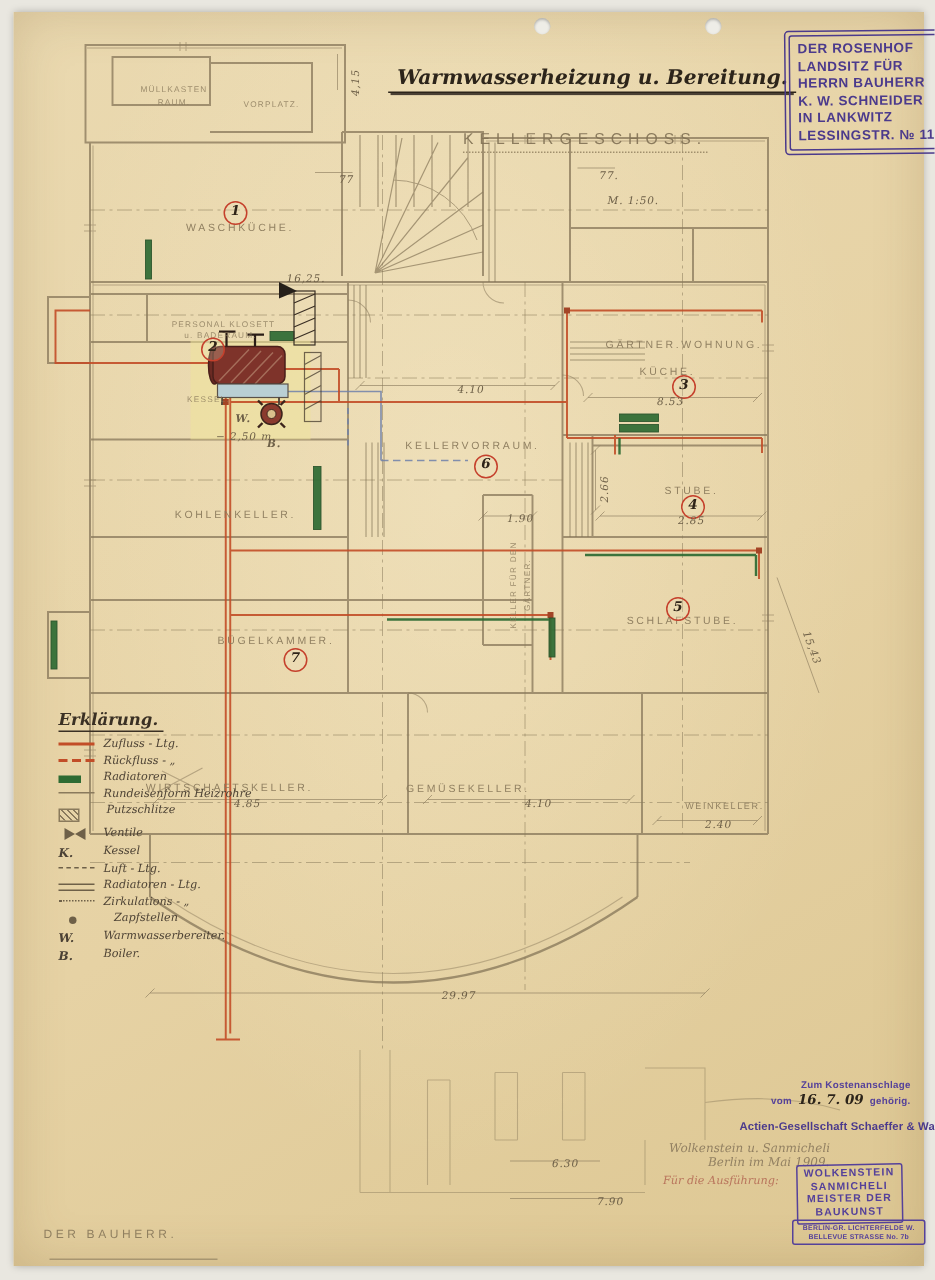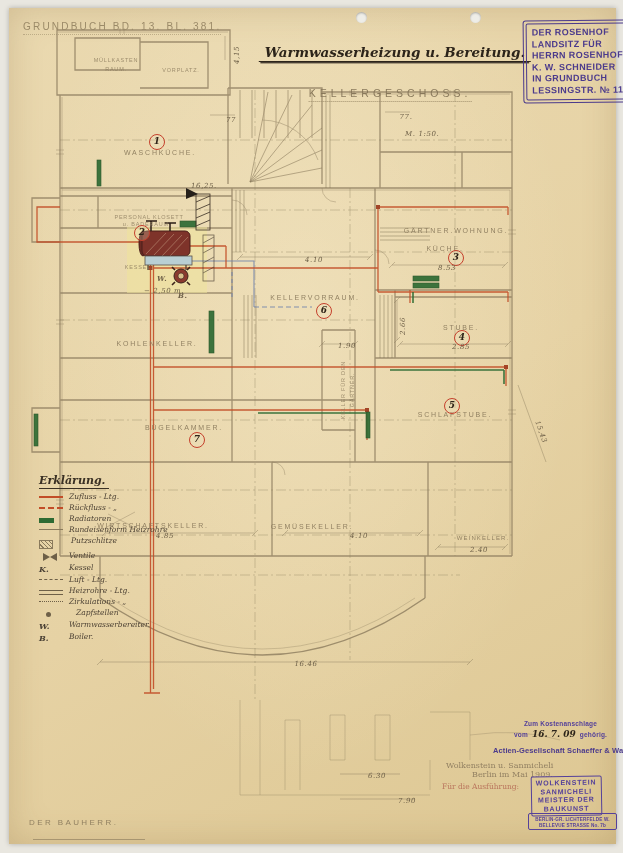--- a/index.html
+++ b/index.html
@@ -12,21 +12,21 @@
          box-shadow:inset 0 0 34px rgba(120,88,40,.22), 0 0 5px rgba(0,0,0,.25);}
   .abs{position:absolute;white-space:nowrap;}
   .c{transform:translateX(-50%);}
   .cc{transform:translate(-50%,-50%);}
   
   .arch{font-family:"Liberation Sans",sans-serif;font-size:7px;letter-spacing:1.8px;
         color:#8a7a5c;opacity:.92;}
   .arch.sm{font-size:6px;letter-spacing:1.1px;}
   .arch.xs{font-size:5.5px;letter-spacing:.8px;opacity:.8;}
   
-  .hand{font-family:"DejaVu Serif",serif;color:#3a3024;}
+  .hand{font-family:"DejaVu Serif",serif;font-style:italic;color:#3a3024;}
   .dim{font-family:"DejaVu Serif",serif;font-style:italic;font-size:7px;
        color:#6e6048;letter-spacing:.6px;}
   .title-script{font-family:"DejaVu Serif",serif;font-style:italic;font-weight:bold;
        font-size:13.5px;color:#2c241a;border-bottom:1.4px solid #2c241a;
        box-shadow:0 3px 0 -1.6px #4a4034;padding:0 6px 1px 6px;}
   .floor-label{font-size:10.5px;letter-spacing:4px;color:#837356;
        border-bottom:1px dotted #9b8a68;padding-bottom:2px;}
   .grundbuch{font-size:10px;letter-spacing:2.2px;color:#9b8a68;
        border-bottom:1px dotted rgba(155,138,104,.55);padding-bottom:2px;}
   
@@ -210,21 +210,20 @@
       <rect x="196" y="194" width="14" height="36"></rect>
       <path d="M196,202 L210,196 M196,210 L210,204 M196,218 L210,212 M196,226 L210,220"></path>
       <polygon points="186,188 198,194 186,199" fill="#26201a" stroke="none"></polygon>
       <g opacity=".7">
         <rect x="203" y="235" width="11" height="46"></rect>
         <path d="M203,243 L214,237 M203,253 L214,247 M203,263 L214,257 M203,273 L214,267"></path>
       </g>
     </g>
   </svg>
 
-  <div class="abs grundbuch" style="left:14px;top:13px">GRUNDBUCH BD. 13. BL. 381.</div>
 
   <div class="abs c title-script" style="left:386px;top:36px">Warmwasserheizung u. Bereitung.</div>
 
   <div class="abs c floor-label arch" style="left:381px;top:79px">KELLERGESCHOSS.</div>
 
   <div class="abs dim" style="left:396px;top:122px">M. 1:50.</div>
 
   <div class="abs c arch xs" style="left:107px;top:49px">MÜLLKASTEN</div>
   <div class="abs c arch xs" style="left:107px;top:58px">RAUM.</div>
   <div class="abs c arch xs" style="left:172px;top:59px">VORPLATZ.</div>
@@ -260,21 +259,21 @@
   <div class="abs c dim" style="left:156px;top:524px">4.85</div>
   <div class="abs c dim" style="left:350px;top:524px">4.10</div>
   <div class="abs c dim" style="left:470px;top:538px">2.40</div>
   <div class="abs c dim" style="left:338px;top:334px">1.90</div>
   <div class="abs c dim" style="left:195px;top:174px">16,25.</div>
   <div class="abs dim" style="left:135px;top:279px">− 2,50 m.</div>
   <div class="abs c dim" style="left:222px;top:108px">77</div>
   <div class="abs c dim" style="left:397px;top:105px">77.</div>
   <div class="abs dim" style="left:228px;top:47px;transform:translate(-50%,-50%) rotate(-90deg)">4,15</div>
   <div class="abs dim" style="left:532px;top:424px;transform:translate(-50%,-50%) rotate(70deg)">15,43</div>
-  <div class="abs c dim" style="left:297px;top:652px">16.46</div>
+  <div class="abs c dim" style="left:297px;top:652px">29.97</div>
   <div class="abs c dim" style="left:368px;top:764px">6.30</div>
   <div class="abs c dim" style="left:398px;top:789px">7.90</div>
 
   <div class="abs dim" style="left:148px;top:266px;font-weight:bold">W.</div>
   <div class="abs dim" style="left:169px;top:283px;font-weight:bold">B.</div>
 
   <div class="abs legend" style="left:30px;top:462px">
     <div class="ltitle">Erklärung.</div>
     <div class="lrow">
       <div class="sw red"></div>
@@ -303,21 +302,21 @@
     <div class="lrow">
       <div class="sw letter">K.</div>
       <div class="ltext">Kessel</div>
       </div>
     <div class="lrow">
       <div class="sw dash"></div>
       <div class="ltext">Luft - Ltg.</div>
       </div>
     <div class="lrow">
       <div class="sw double"></div>
-      <div class="ltext">Heizrohre - Ltg.</div>
+      <div class="ltext">Radiatoren - Ltg.</div>
       </div>
     <div class="lrow">
       <div class="sw dashdot"></div>
       <div class="ltext">Zirkulations - „</div>
       </div>
     <div class="lrow">
       <div class="sw dot"></div>
       <div class="ltext">Zapfstellen</div>
       </div>
     <div class="lrow">
@@ -327,28 +326,28 @@
     <div class="lrow">
       <div class="sw letter">B.</div>
       <div class="ltext">Boiler.</div>
       </div>
   </div>
 
   <div class="abs stamp-box" style="left:514px;top:12px">
     <div class="inner">
       <div class="line">DER ROSENHOF</div>
       <div class="line">LANDSITZ FÜR</div>
-      <div class="line">HERRN ROSENHOF</div>
+      <div class="line">HERRN BAUHERR</div>
       <div class="line">K. W. SCHNEIDER</div>
-      <div class="line">IN GRUNDBUCH</div>
+      <div class="line">IN LANKWITZ</div>
       <div class="line">LESSINGSTR. № 11</div>
     </div>
   </div>
 
-  <div class="abs" style="left:505px;top:712px;text-align:center">
+  <div class="abs" style="left:505px;top:712px;text-align:right">
     <div class="kosten">Zum Kostenanschlage</div>
     <div style="display:flex;align-items:baseline;gap:4px">
       <span class="kosten">vom</span>
       <span class="date-ink">16. 7. 09</span>
       <span class="kosten">gehörig.</span>
     </div>
   </div>
 
   <div class="abs firm" style="left:484px;top:738px">Actien-Gesellschaft Schaeffer &amp; Walcker</div>
 

